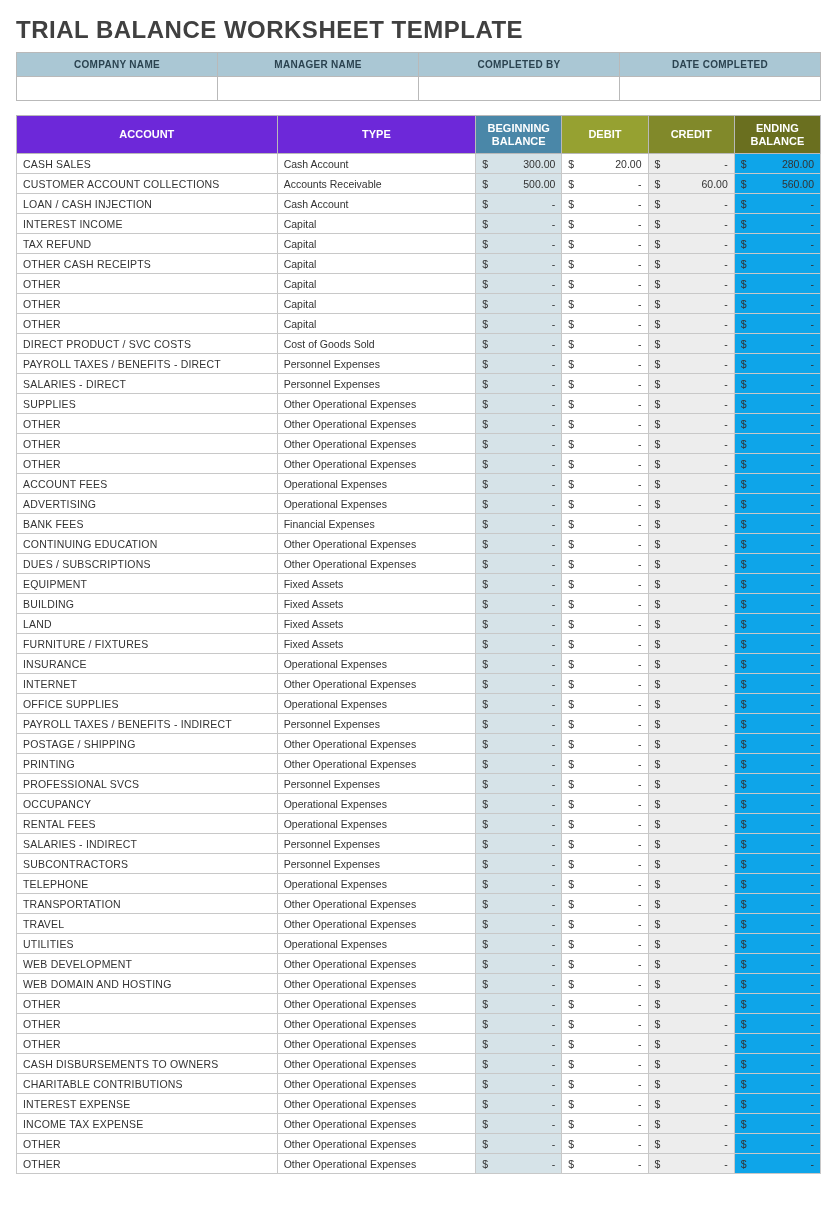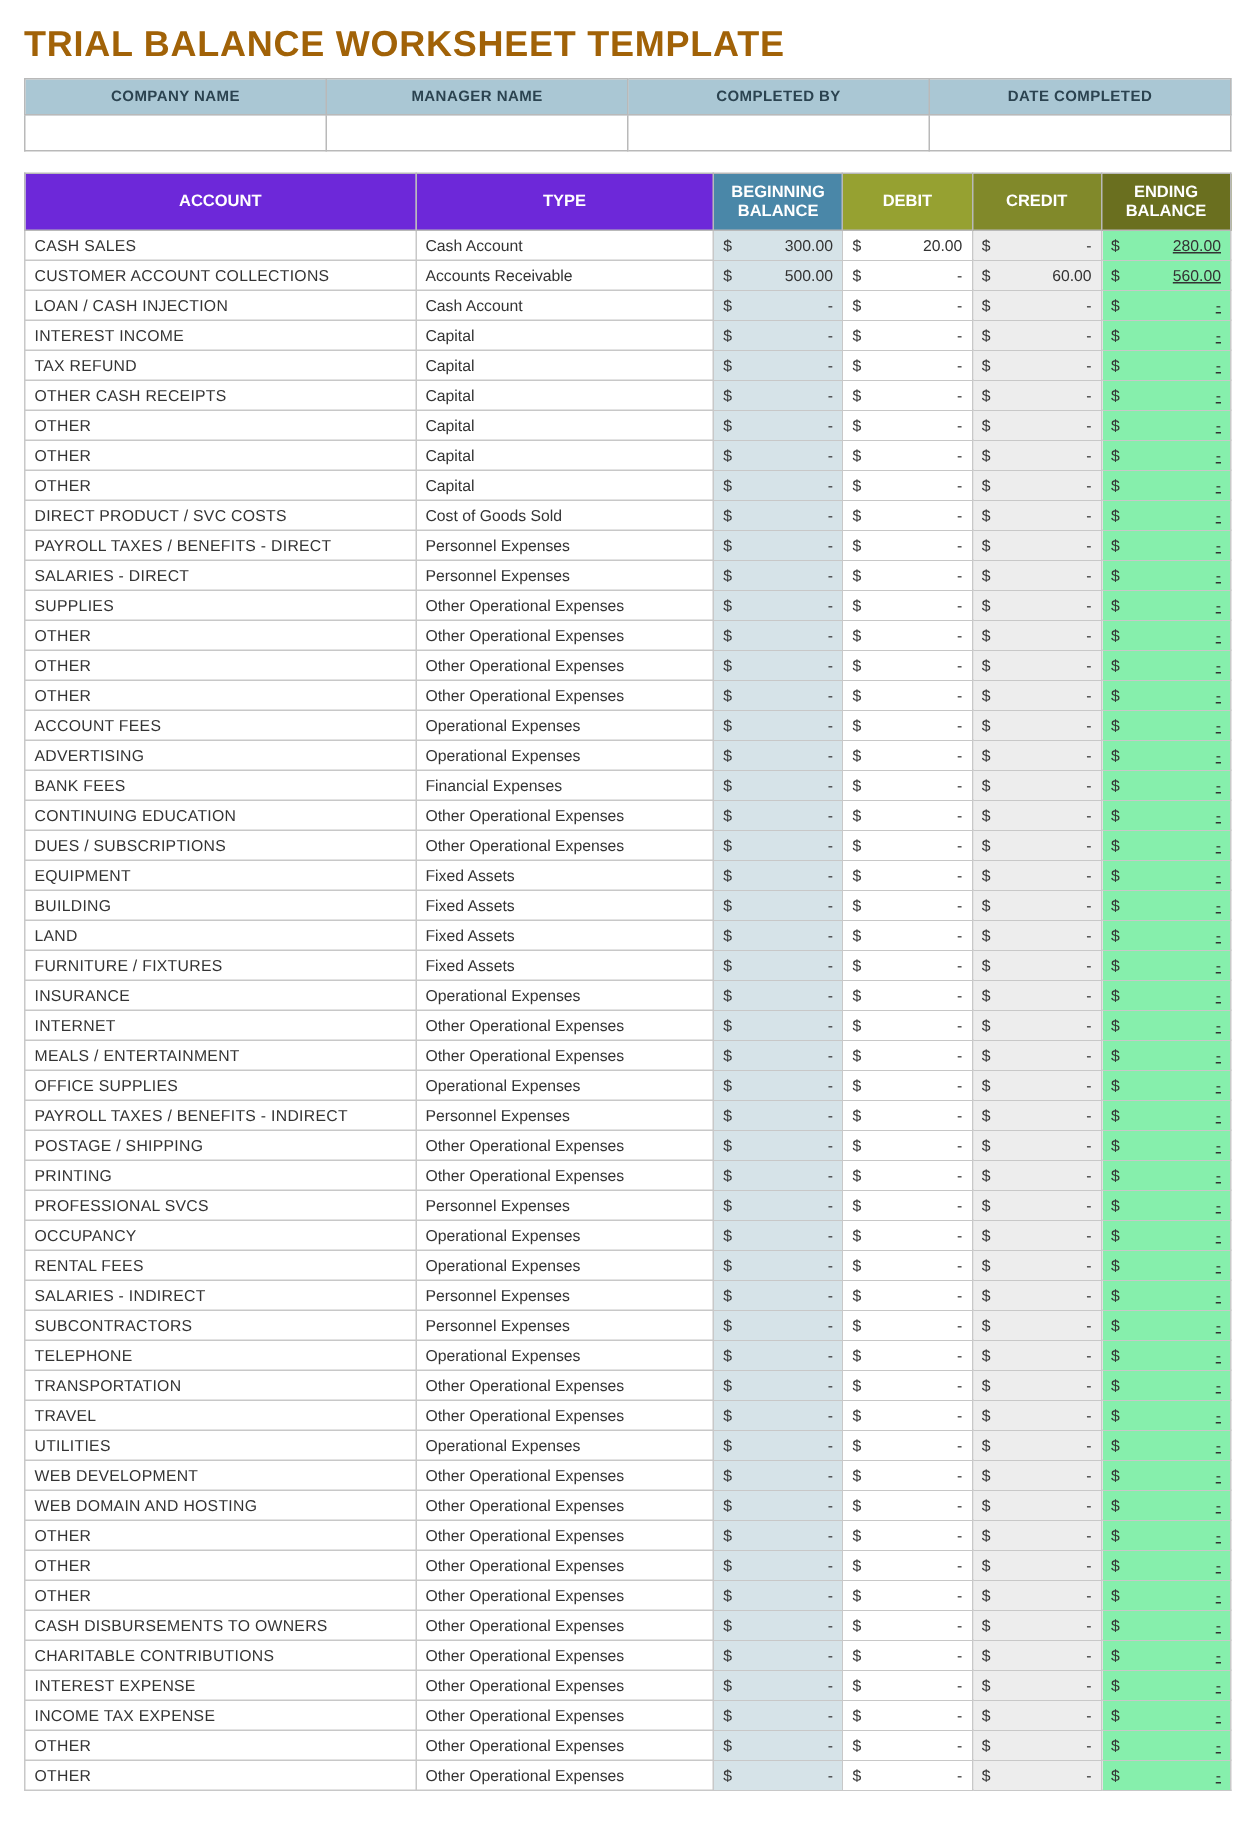--- a/index.html
+++ b/index.html
@@ -9,21 +9,21 @@
     padding: 16px;
     background: #fff;
     color: #333;
     width: 837px;
   }
   .title {
     font-family: "Arial Narrow", Arial, sans-serif;
     font-weight: bold;
     font-size: 24px;
     letter-spacing: 0.5px;
-    color: #a16207;
+    color: #404040;
     margin-bottom: 8px;
   }
 
   
   .meta {
     width: 100%;
     border-collapse: collapse;
     table-layout: fixed;
     margin-bottom: 14px;
   }
@@ -101,21 +101,21 @@
   .amt::before {
     content: "$";
     position: absolute;
     left: 6px;
     top: 50%;
     transform: translateY(-50%);
   }
   .bg-beg    { background: #d6e3e8; }
   .bg-debit  { background: #ffffff; }
   .bg-credit { background: #ededed; }
-  .bg-end    { background: #86efac; text-decoration: underline; }
+  .bg-end    { background: #0ea5e9; }
 </style>
 </head>
 <body>
 
 <div class="title">TRIAL BALANCE WORKSHEET TEMPLATE</div>
 
 <table class="meta">
   <thead>
       <tr>
     <th>COMPANY NAME</th>
@@ -364,28 +364,20 @@
       </tr>
       <tr>
         <td class="account">INTERNET</td>
         <td class="type">Other Operational Expenses</td>
         <td class="amt bg-beg">-</td>
         <td class="amt bg-debit">-</td>
         <td class="amt bg-credit">-</td>
         <td class="amt bg-end">-</td>
       </tr>
       <tr>
-        <td class="account">MEALS / ENTERTAINMENT</td>
-        <td class="type">Other Operational Expenses</td>
-        <td class="amt bg-beg">-</td>
-        <td class="amt bg-debit">-</td>
-        <td class="amt bg-credit">-</td>
-        <td class="amt bg-end">-</td>
-      </tr>
-      <tr>
         <td class="account">OFFICE SUPPLIES</td>
         <td class="type">Operational Expenses</td>
         <td class="amt bg-beg">-</td>
         <td class="amt bg-debit">-</td>
         <td class="amt bg-credit">-</td>
         <td class="amt bg-end">-</td>
       </tr>
       <tr>
         <td class="account">PAYROLL TAXES / BENEFITS - INDIRECT</td>
         <td class="type">Personnel Expenses</td>

